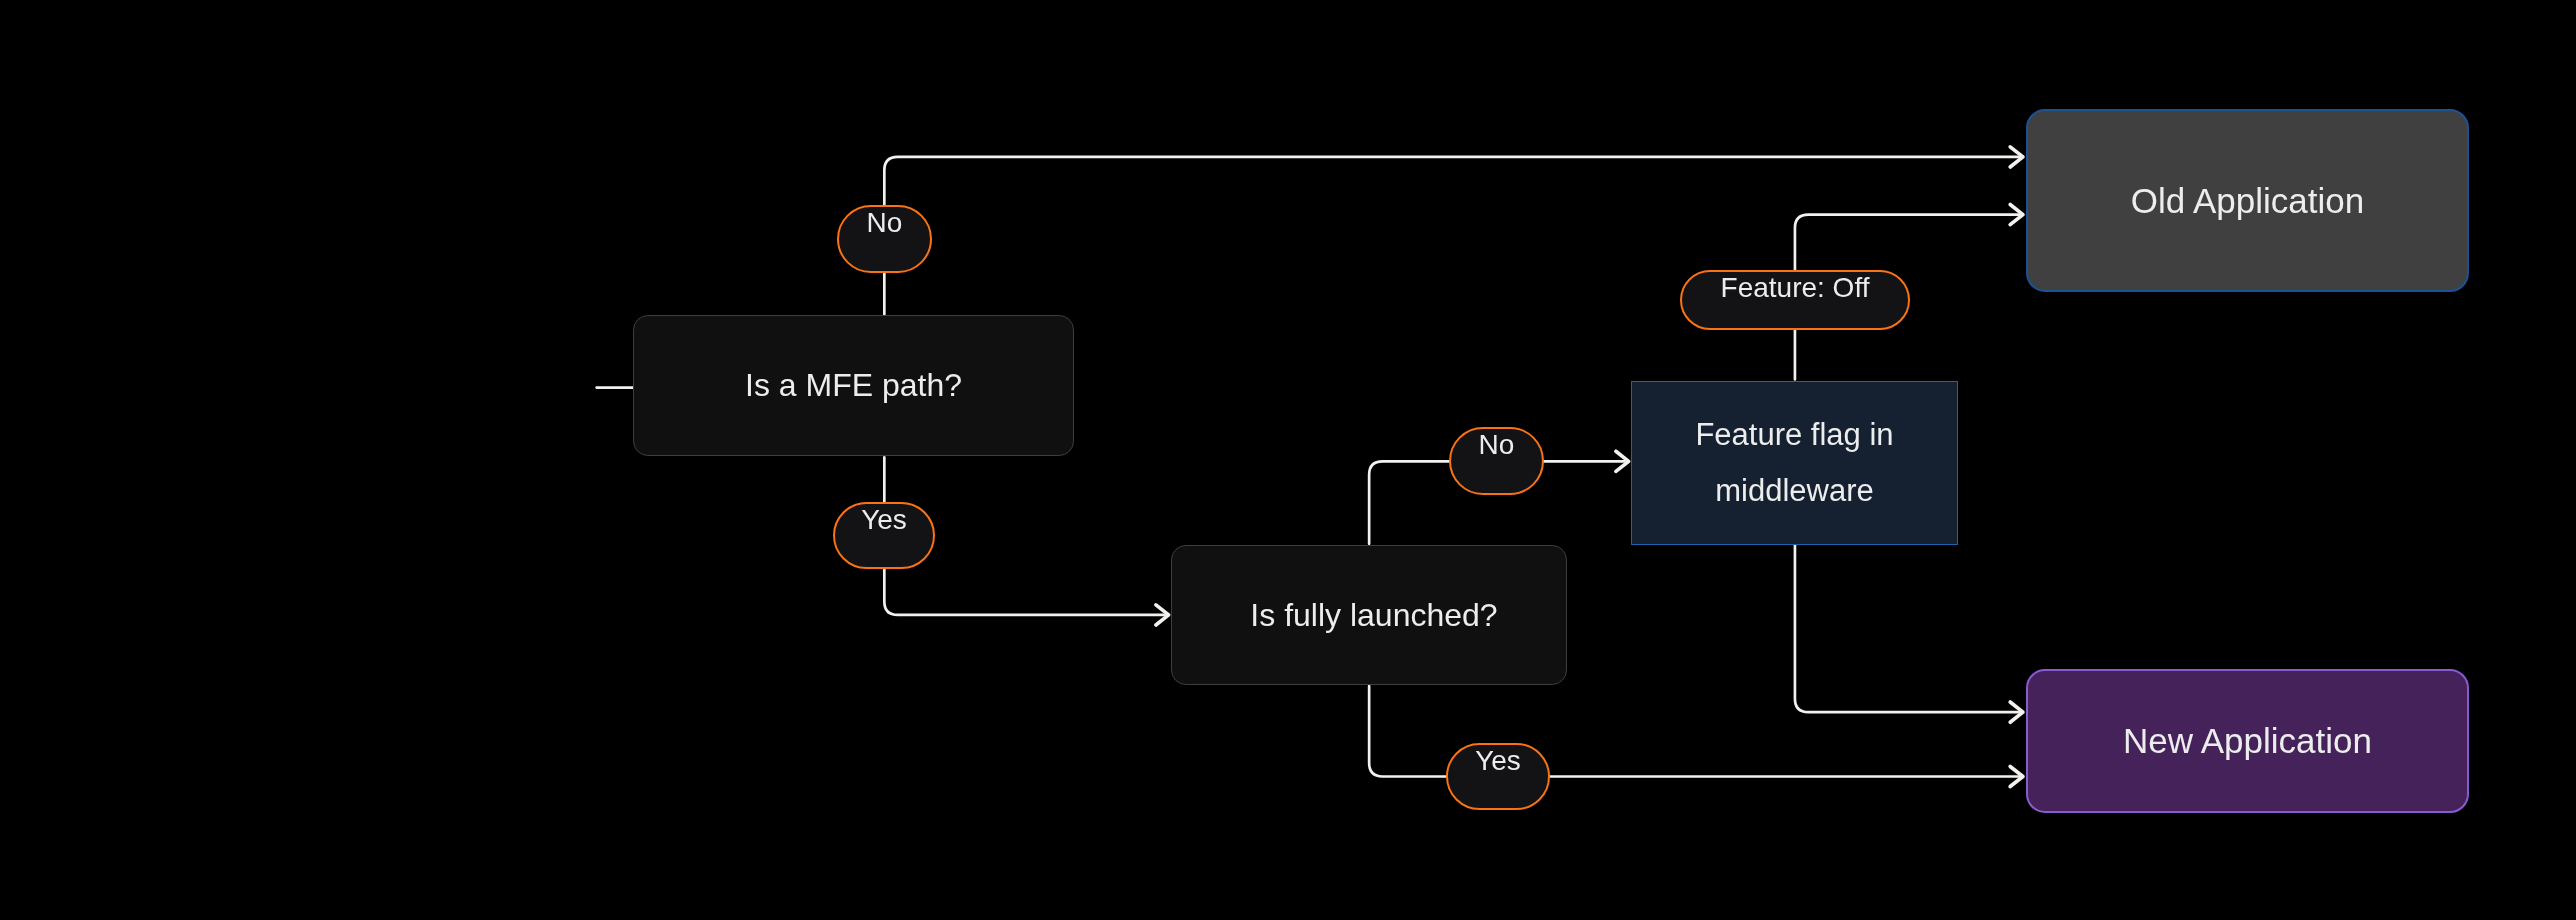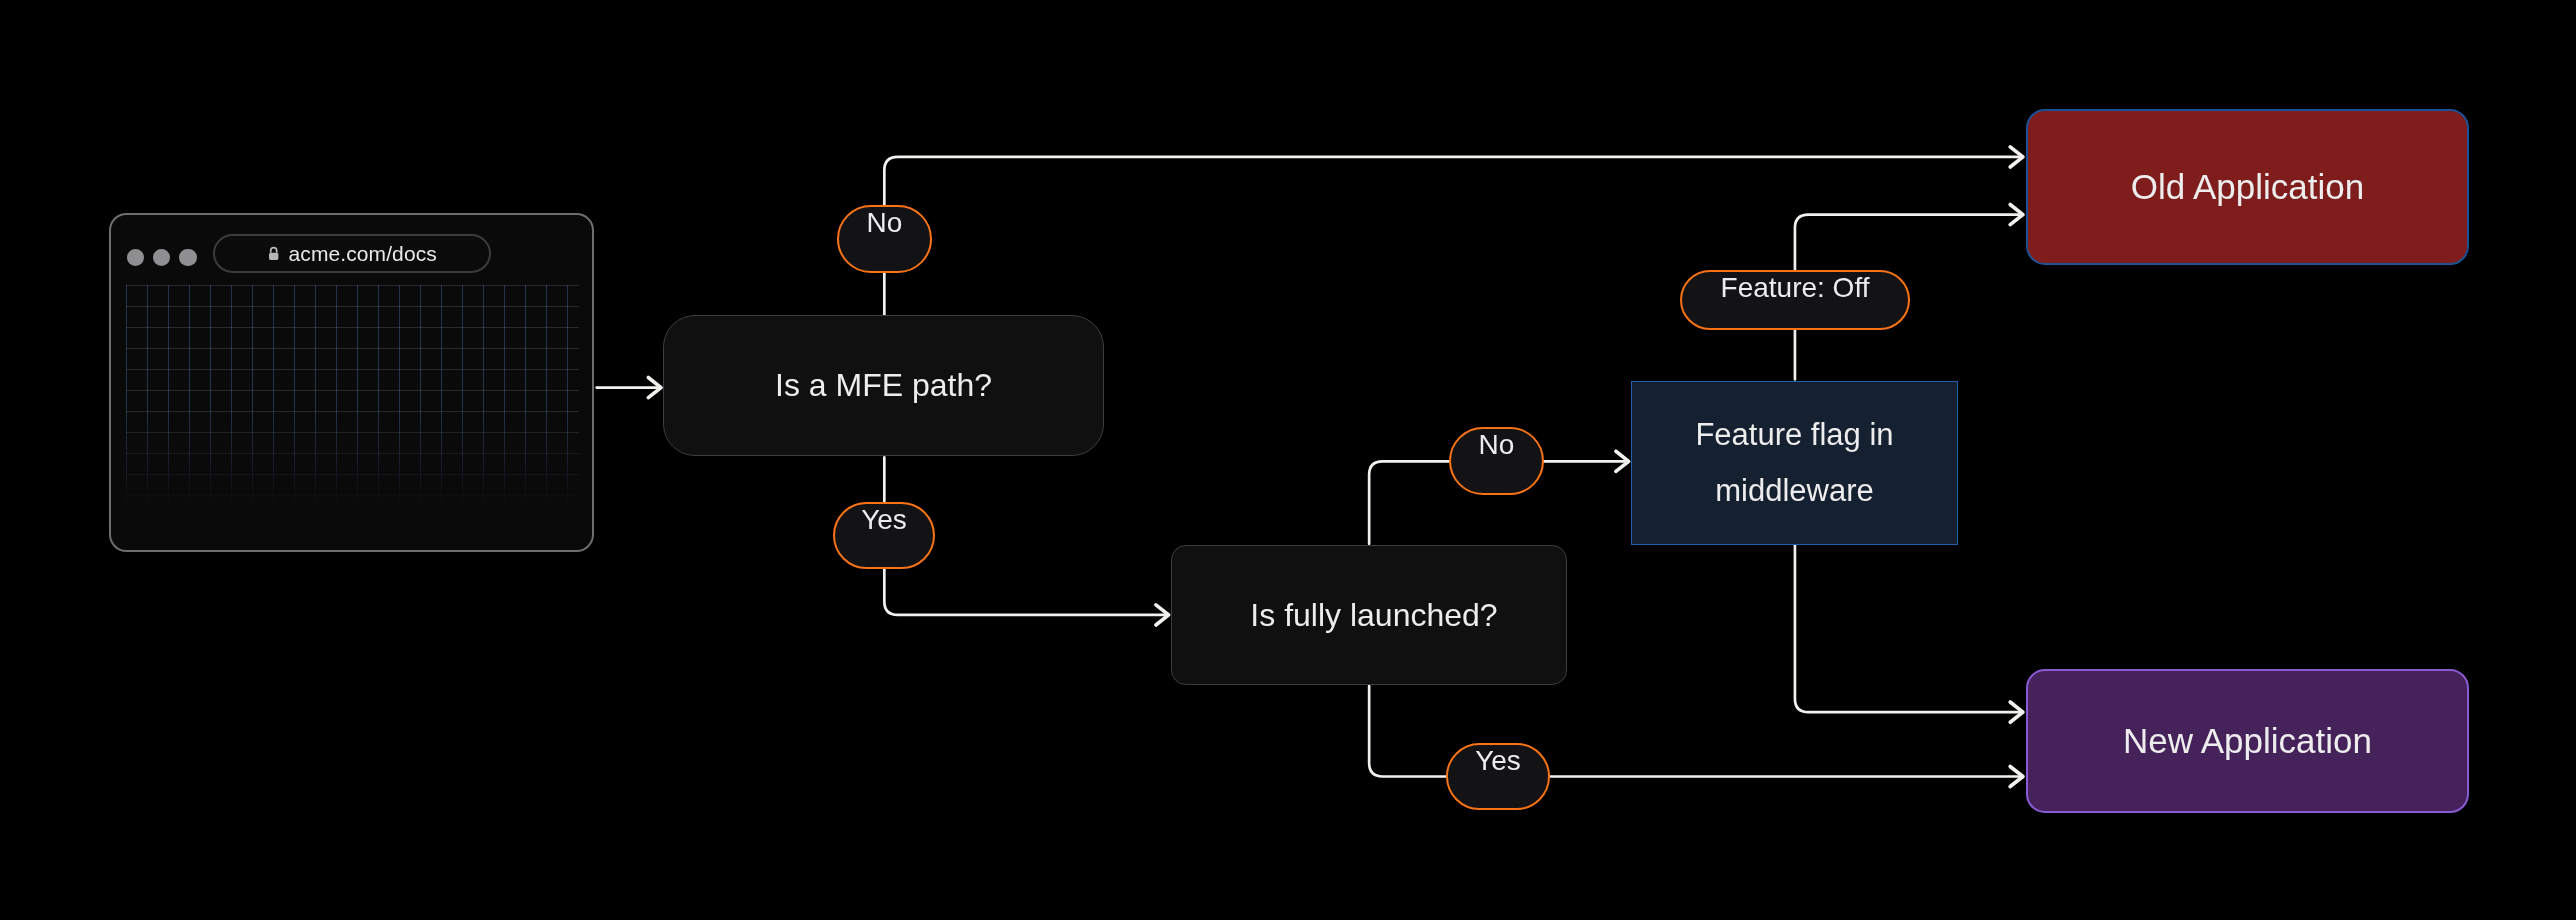--- a/index.html
+++ b/index.html
@@ -76,33 +76,33 @@
     display: flex; align-items: center; justify-content: center;
     text-align: center;
     color: #ededee;
   }
   .qbox {
     background: #101011;
     border: 1.3px solid #3e3e40;
     border-radius: 14.8px;
     font-size: 32px;
   }
-  .node-mfe      { left: 663px;  top: 315px; width: 441px; height: 141px; border-radius: 32px; }
+  .node-mfe      { left: 633px;  top: 315px; width: 441px; height: 141px; }
   .node-launched { left: 1171px; top: 545px; width: 396px; height: 140px; padding-left: 10px; }
   .node-feature {
     left: 1631px; top: 381px; width: 327px; height: 164px;
     background: #152030;
     border: 1.7px solid #1f62ab;
     border-radius: 0;
     font-size: 31px; line-height: 1.8;
     padding: 0 13.4px;
   }
   .node-old {
-    left: 2026px; top: 109px; width: 443px; height: 156px;
-    background: #7f1d1d;
+    left: 2026px; top: 109px; width: 443px; height: 183px;
+    background: #404040;
     border: 2px solid #1c5293;
     border-radius: 19px;
     font-size: 35px;
   }
   .node-new {
     left: 2026px; top: 669px; width: 443px; height: 144px;
     background: #45235a;
     border: 2px solid #8a5ad2;
     border-radius: 19px;
     font-size: 35px;
@@ -149,35 +149,20 @@
     <path d="M 2676 566 L 2676 340 Q 2676 320 2696 320 L 3010 320"></path>
     <path class="arrowhead" d="M 2997 305 L 3016 320 L 2997 335"></path>
 
     <path d="M 2676 812 L 2676 1042 Q 2676 1062 2696 1062 L 3010 1062"></path>
     <path class="arrowhead" d="M 2997 1047 L 3016 1062 L 2997 1077"></path>
 
     <path d="M 2041 1023 L 2041 1138 Q 2041 1158 2061 1158 L 3010 1158"></path>
     <path class="arrowhead" d="M 2997 1143 L 3016 1158 L 2997 1173"></path>
   </svg>
 
-  <div class="browser">
-    <div class="traffic-lights">
-      <span></span>
-      <span></span>
-      <span></span>
-    </div>
-    <div class="urlbar">
-      <svg class="lock" viewBox="0 0 20 24">
-        <path d="M5.5 10 V7 a4.5 4.5 0 0 1 9 0 V10" fill="none" stroke="#b6b6b8" stroke-width="2.6"></path>
-        <rect x="3" y="10" width="14" height="11" rx="2.5" fill="#b6b6b8"></rect>
-      </svg>
-      <span class="url-text">acme.com/docs</span>
-    </div>
-    <div class="grid-pattern"></div>
-  </div>
 
   <div class="node qbox node-mfe">
     <span>Is a MFE path?</span>
   </div>
 
   <div class="node qbox node-launched">
     <span>Is fully launched?</span>
   </div>
 
   <div class="node node-feature">

